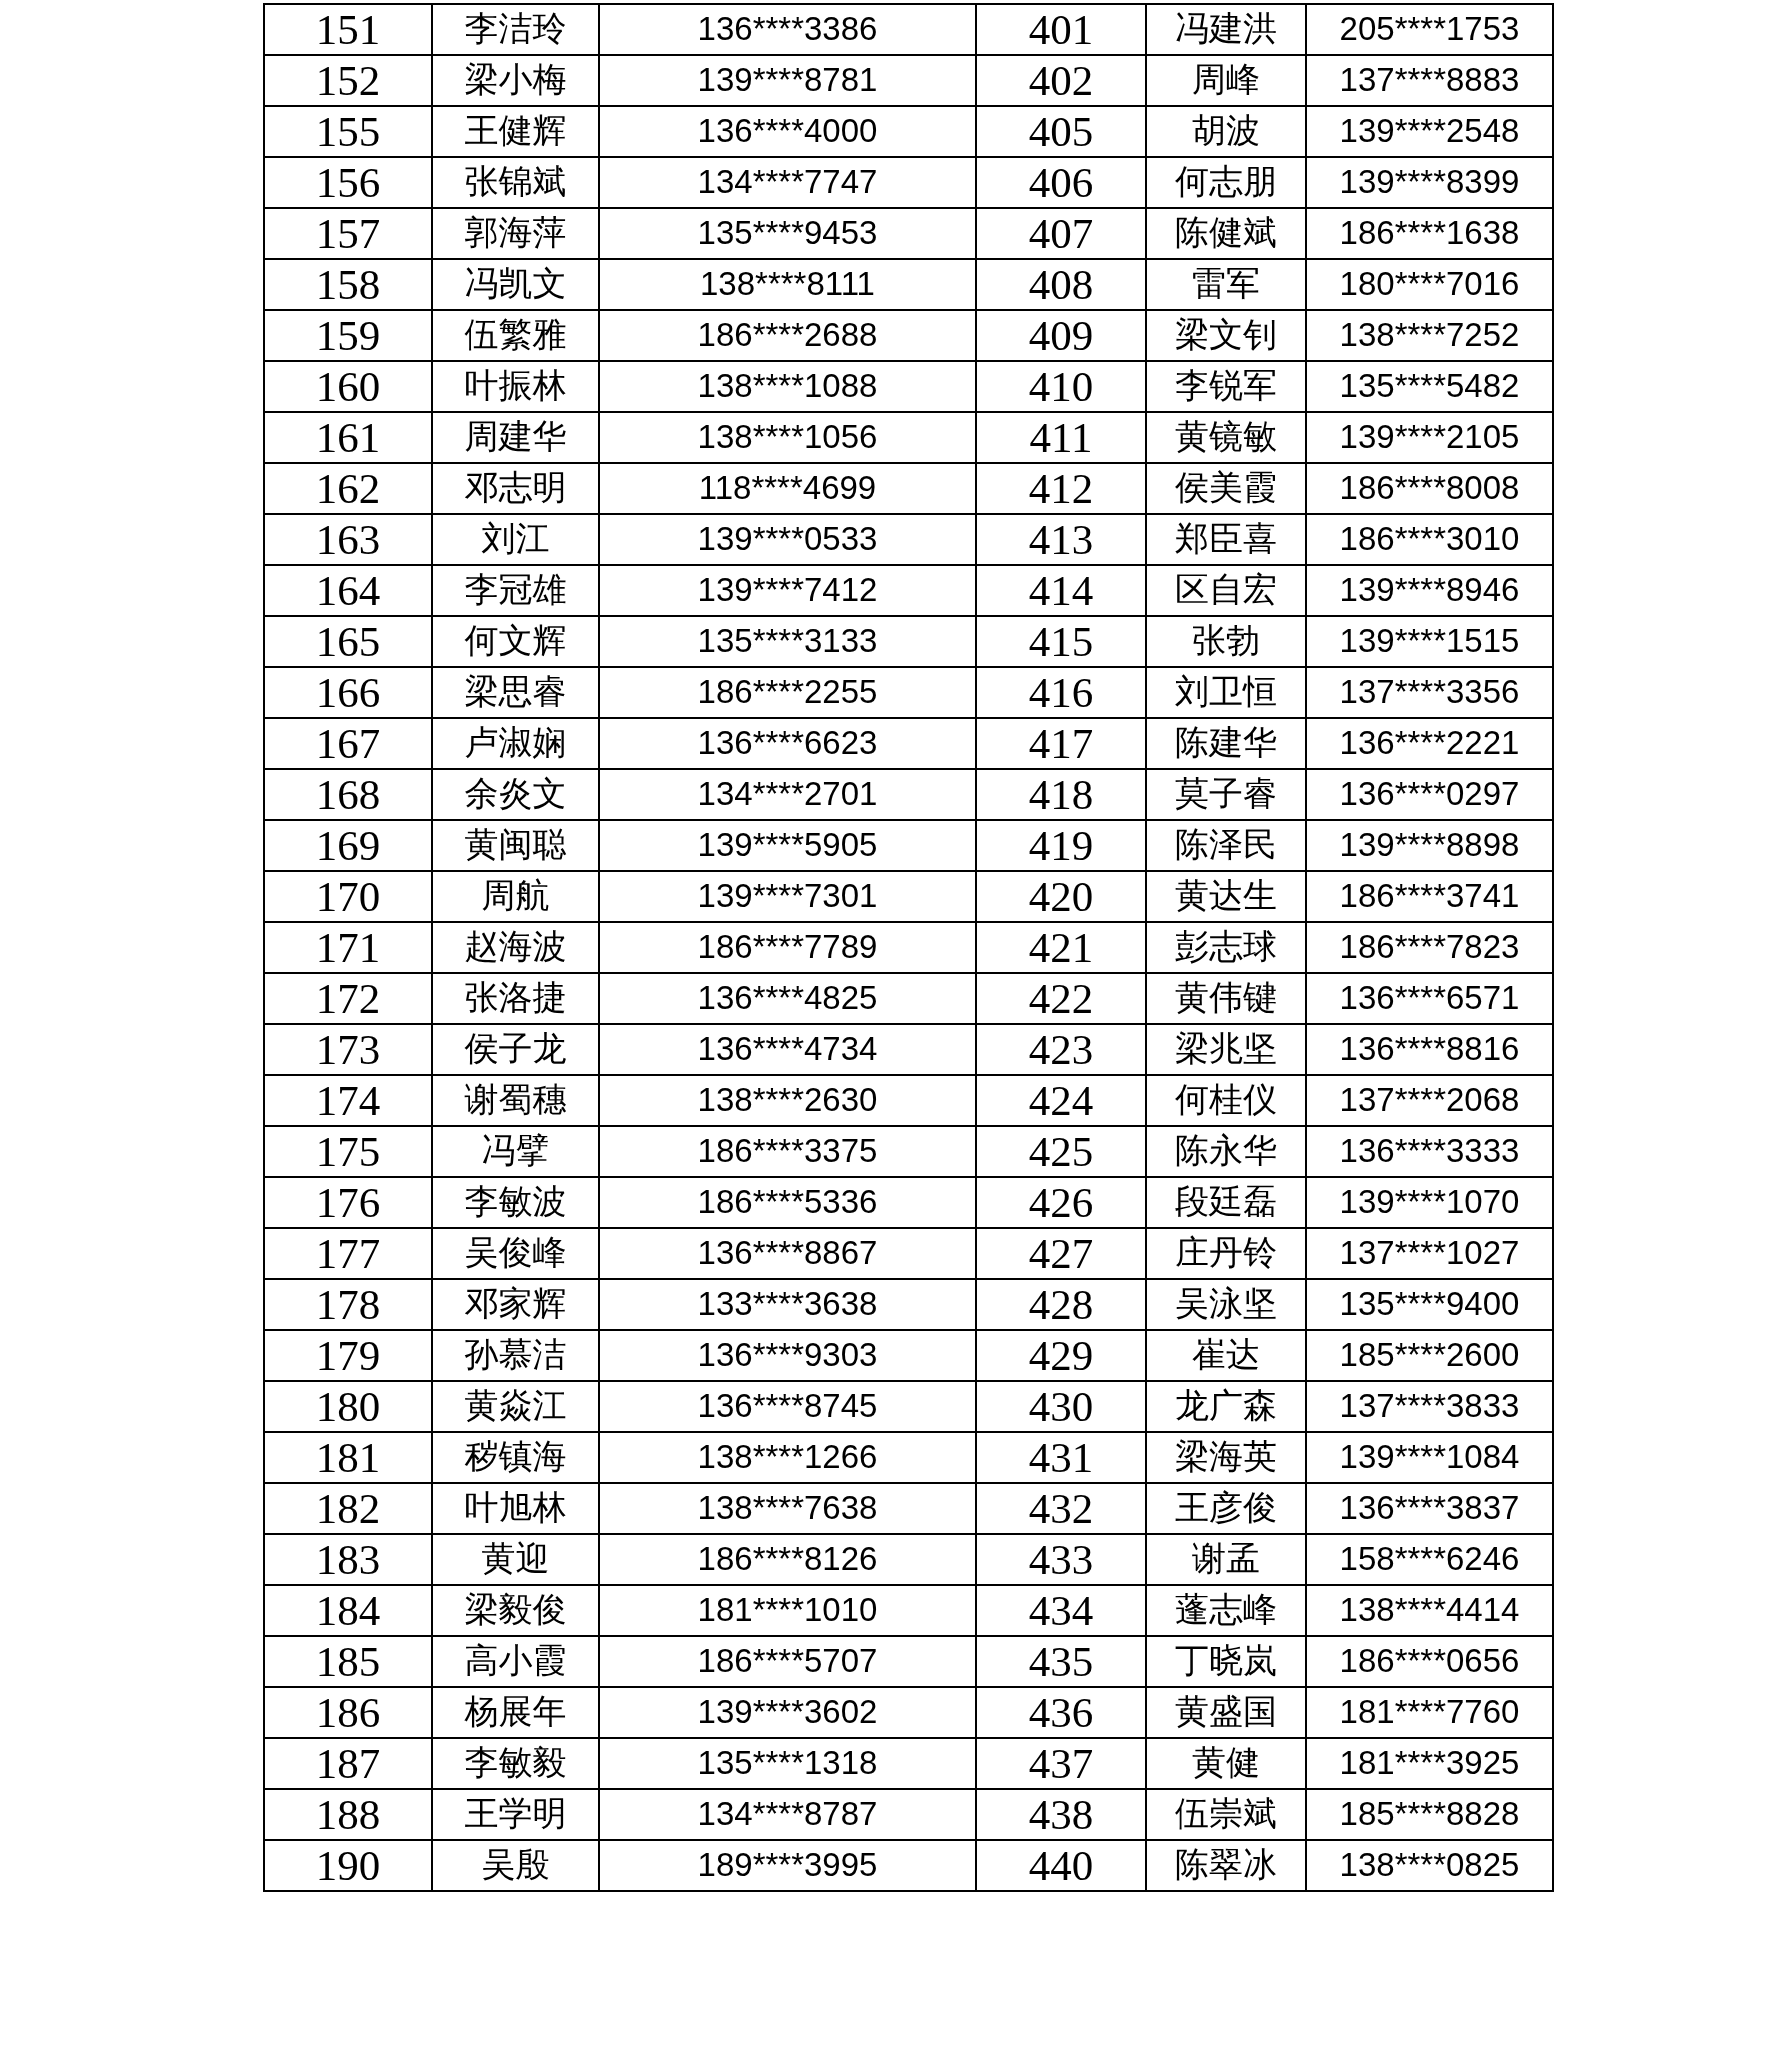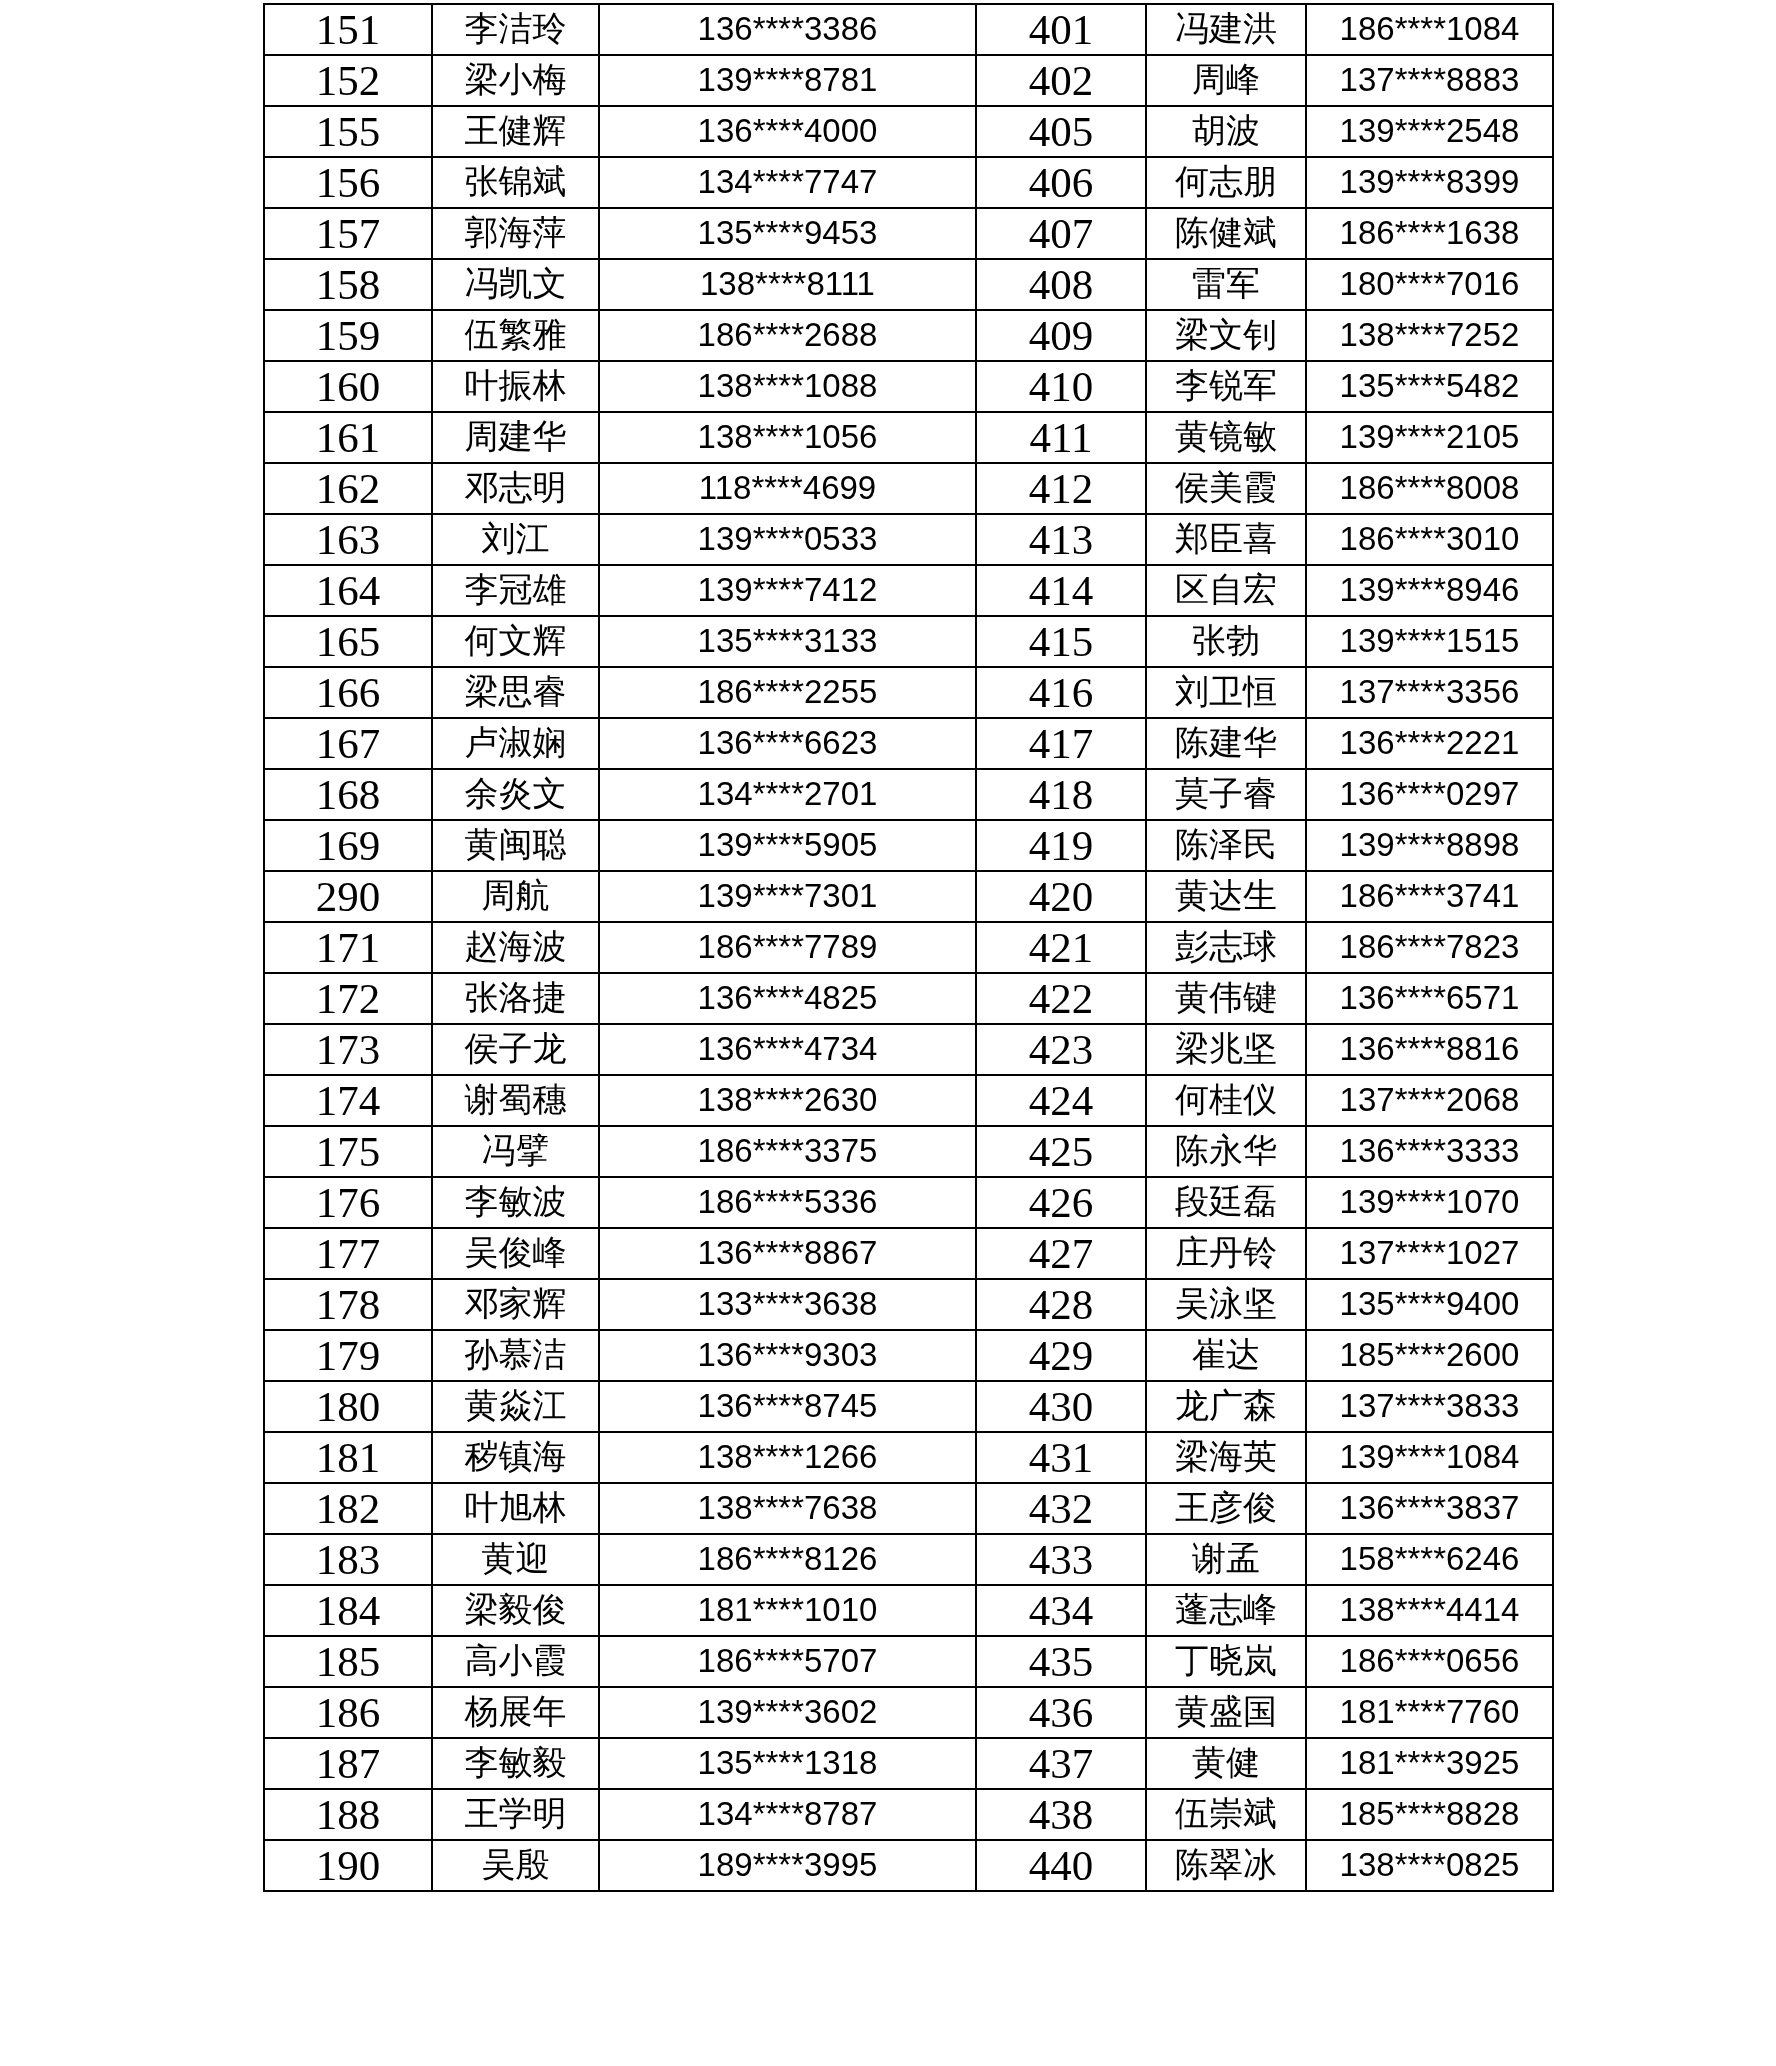--- a/index.html
+++ b/index.html
@@ -63,21 +63,21 @@
       <col style="width:160px">
       <col style="width:247px">
     </colgroup>
     <tbody id="roster-body">
         <tr>
           <td class="num">151</td>
           <td class="name">李洁玲</td>
           <td class="phone">136****3386</td>
           <td class="num">401</td>
           <td class="name">冯建洪</td>
-          <td class="phone">186****1084</td>
+          <td class="phone">205****1753</td>
         </tr>
         <tr>
           <td class="num">152</td>
           <td class="name">梁小梅</td>
           <td class="phone">139****8781</td>
           <td class="num">402</td>
           <td class="name">周峰</td>
           <td class="phone">137****8883</td>
         </tr>
         <tr>
@@ -194,21 +194,21 @@
         </tr>
         <tr>
           <td class="num">169</td>
           <td class="name">黄闽聪</td>
           <td class="phone">139****5905</td>
           <td class="num">419</td>
           <td class="name">陈泽民</td>
           <td class="phone">139****8898</td>
         </tr>
         <tr>
-          <td class="num">290</td>
+          <td class="num">170</td>
           <td class="name">周航</td>
           <td class="phone">139****7301</td>
           <td class="num">420</td>
           <td class="name">黄达生</td>
           <td class="phone">186****3741</td>
         </tr>
         <tr>
           <td class="num">171</td>
           <td class="name">赵海波</td>
           <td class="phone">186****7789</td>

